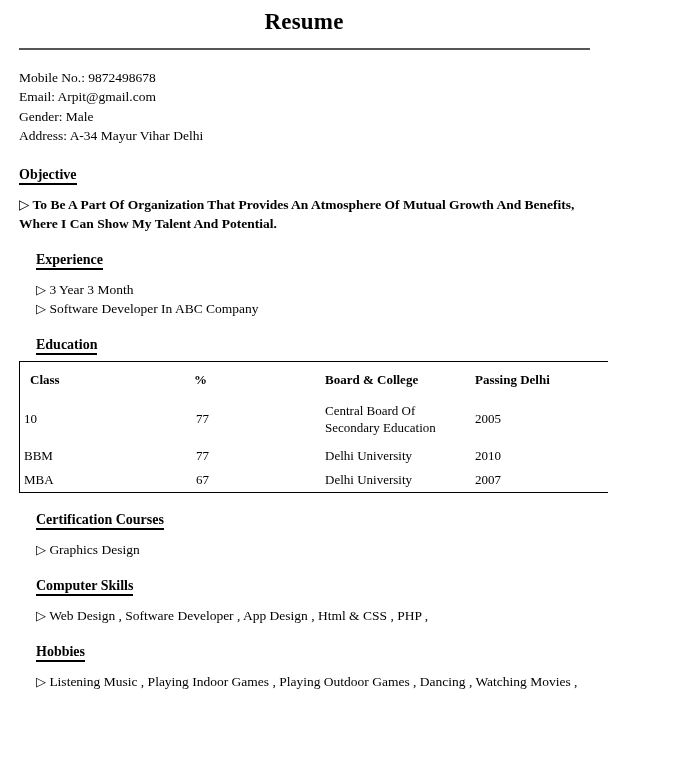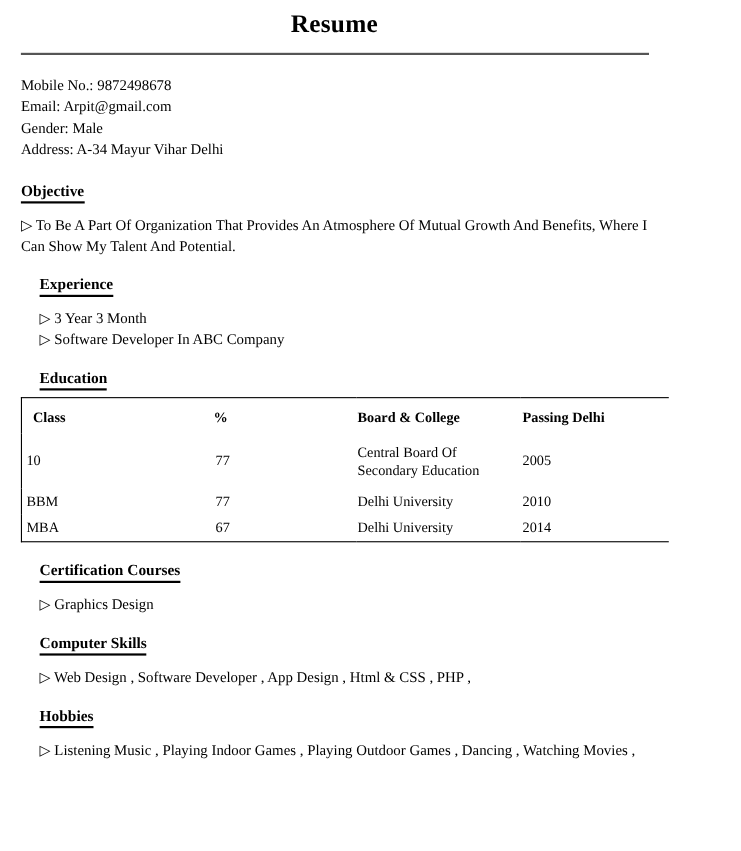--- a/index.html
+++ b/index.html
@@ -86,20 +86,21 @@
     display: block;
   }
   .bullet-line .tri {
     font-size: 13px;
   }
   .bullet-wrap {
     font-size: 13.5px;
     line-height: 19px;
     display: block;
     max-width: 625px;
+    font-weight: bold;
   }
 
   
   .edu-table-wrap {
     margin: 6px 0 0 0;
     padding: 0 18px 0 19px;
   }
   table.edu {
     border-collapse: collapse;
     border: 1.6px solid #000000;
@@ -196,21 +197,21 @@
         <tr class="row-short">
           <td class="col-class">BBM</td>
           <td class="col-pct">77</td>
           <td class="col-board">Delhi University</td>
           <td class="col-year">2010</td>
         </tr>
         <tr class="row-short">
           <td class="col-class">MBA</td>
           <td class="col-pct">67</td>
           <td class="col-board">Delhi University</td>
-          <td class="col-year">2014</td>
+          <td class="col-year">2007</td>
         </tr>
       </tbody>
     </table>
   </div>
 
   <div class="section sec-gap">
     <div class="section-heading">Certification Courses</div>
     <div class="bullets">
       <span class="bullet-line"><span class="tri">▷</span> <span> Graphics Design</span></span>
     </div>

